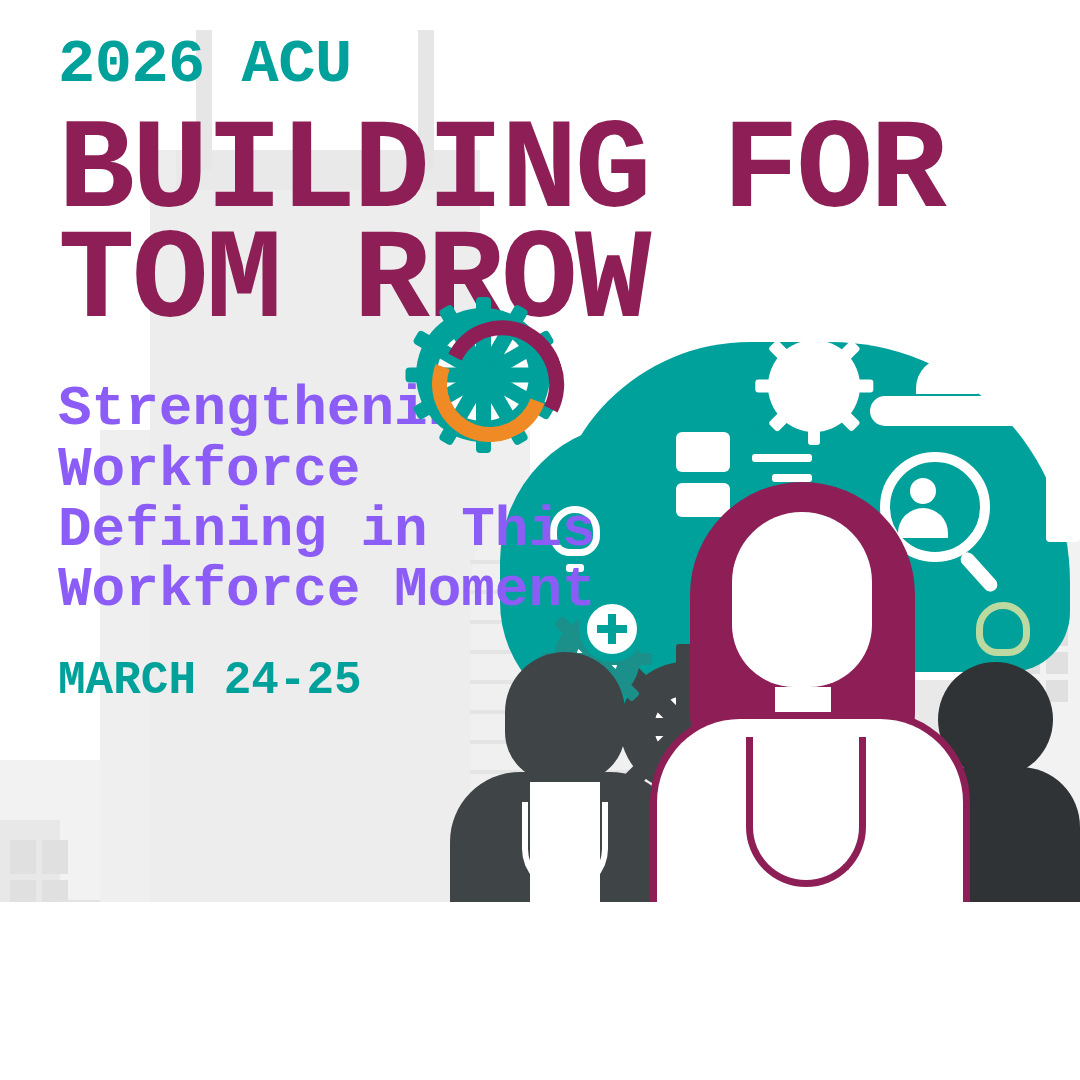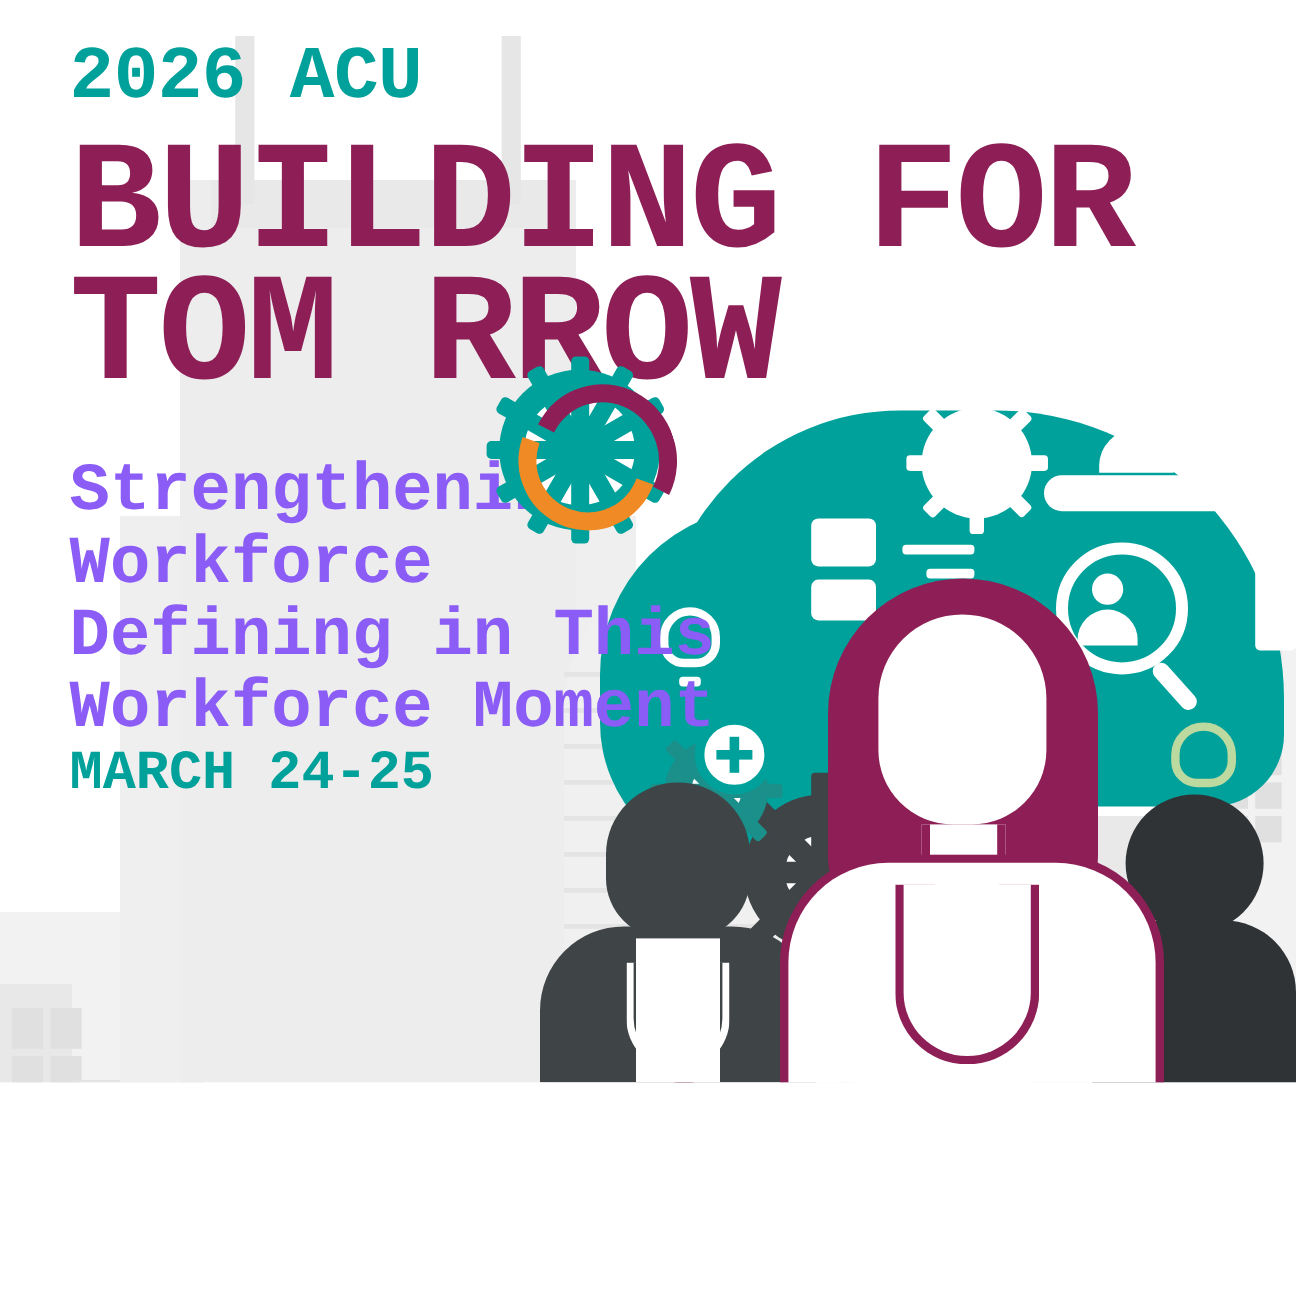--- a/index.html
+++ b/index.html
@@ -324,20 +324,21 @@
     font-size: 56px;
     line-height: 1.08;
     margin-top: 42px;
     max-width: 740px;
   }
   .details {
     color: #00a19a;
     font-weight: 700;
     font-size: 46px;
     line-height: 1.05;
+    margin-top: 36px;
     text-transform: uppercase;
   }
 
   
   .logo-mark {
     position: absolute;
     left: 408px;
     top: 300px;
     width: 150px;
     height: 150px;

